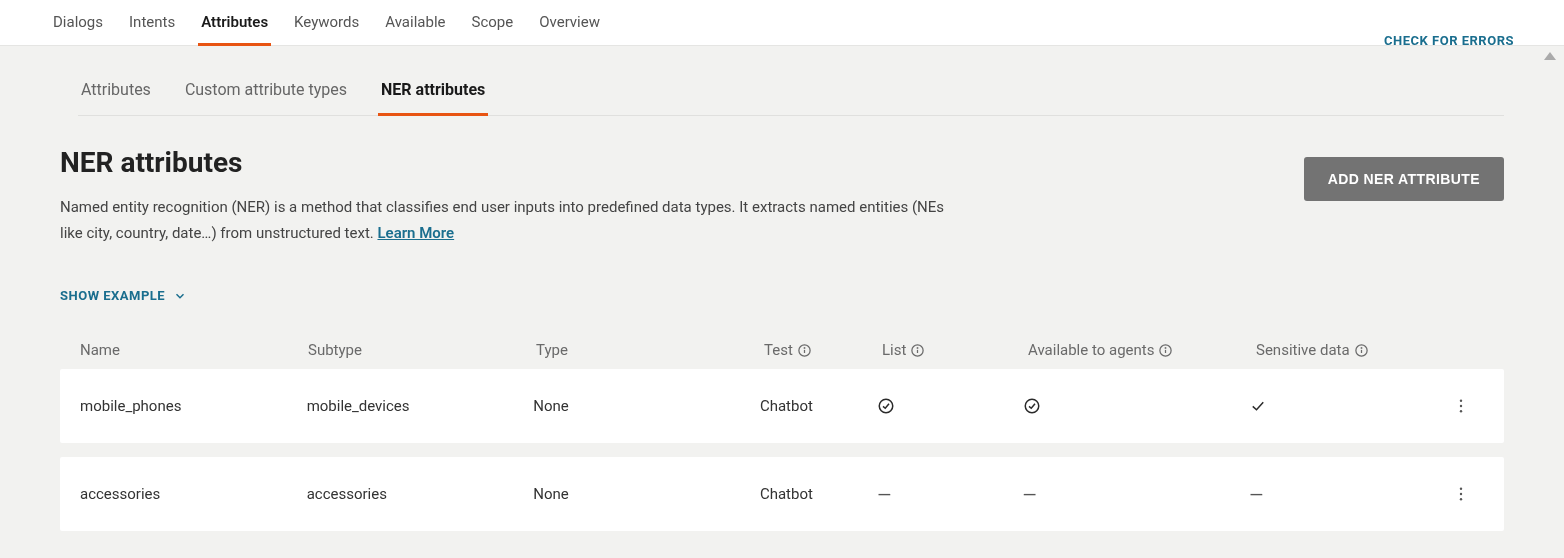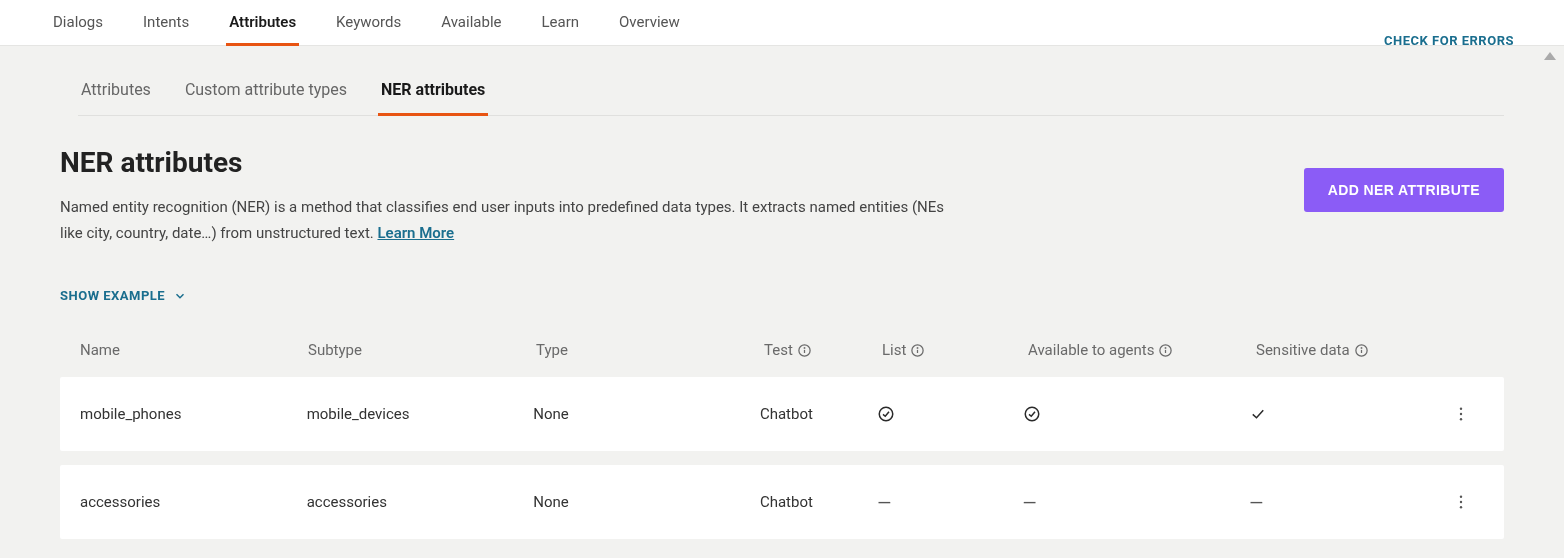--- a/index.html
+++ b/index.html
@@ -1,42 +1,42 @@
 <!DOCTYPE html>
 <html><head>
   <meta charset="utf-8">
   <style>
     * { margin: 0; padding: 0; box-sizing: border-box; }
     body { font-family: -apple-system, BlinkMacSystemFont, 'Segoe UI', Roboto, Helvetica, Arial, sans-serif; background: #f2f2f0; color: #2a2a2a; width: 1564px; }
     
     .top-nav { background: #fff; padding: 0 50px; display: flex; align-items: center; justify-content: space-between; border-bottom: 1px solid #e5e5e3; height: 46px; }
-    .top-nav-tabs { display: flex; gap: 34px; }
+    .top-nav-tabs { display: flex; gap: 20px; }
     .top-nav-tab { font-size: 15px; color: #555; cursor: pointer; padding: 13px 3px 12px; border-bottom: 3px solid transparent; }
     .top-nav-tab.active { color: #1a1a1a; font-weight: 600; border-bottom-color: #e85412; }
     .check-errors { color: #1a6e8e; font-weight: 700; font-size: 13px; letter-spacing: 0.5px; cursor: pointer; margin-top: 36px; }
     
     .content { padding: 26px 60px 40px; position: relative; }
     .corner-caret { position: absolute; right: 8px; top: 6px; width: 0; height: 0; border-left: 6px solid transparent; border-right: 6px solid transparent; border-bottom: 8px solid #aaa; }
     
     .sub-tabs { display: flex; gap: 28px; border-bottom: 1px solid #e0e0de; margin-left: 18px; margin-bottom: 30px; }
     .sub-tab { font-size: 16px; color: #666; cursor: pointer; padding: 8px 3px 14px; border-bottom: 3px solid transparent; margin-bottom: -1px; }
     .sub-tab.active { color: #1a1a1a; font-weight: 700; border-bottom-color: #e85412; }
     
     .page-header { display: flex; justify-content: space-between; align-items: flex-start; margin-bottom: 20px; }
     .page-header-left { max-width: 900px; }
     .page-title { font-size: 28px; font-weight: 700; color: #222; margin-bottom: 16px; }
     .page-desc { font-size: 15px; color: #444; line-height: 1.7; }
     .learn-more { color: #1a6e8e; font-weight: 600; text-decoration: underline; cursor: pointer; text-align: right; }
-    .add-btn { background: #8b5cf6; color: #fff; border: none; padding: 14px 24px; font-size: 14px; font-weight: 700; letter-spacing: 0.4px; cursor: pointer; border-radius: 3px; margin-top: 22px; }
+    .add-btn { background: #737373; color: #fff; border: none; padding: 14px 24px; font-size: 14px; font-weight: 700; letter-spacing: 0.4px; cursor: pointer; border-radius: 3px; margin-top: 11px; }
     
     .show-example { display: inline-flex; align-items: center; gap: 8px; color: #1a6e8e; font-weight: 700; font-size: 13px; letter-spacing: 0.5px; cursor: pointer; margin-top: 22px; margin-bottom: 26px; }
     .chevron-down { width: 14px; height: 14px; }
     
     .table-wrap { }
-    .table-header { display: flex; padding: 12px 20px 18px; }
+    .table-header { display: flex; padding: 12px 20px 10px; }
     .th { font-size: 15px; color: #6a6a6a; display: flex; align-items: center; gap: 4px; }
     .info-icon { width: 15px; height: 15px; display: inline-flex; align-items: center; justify-content: center; }
     
     .col-name { width: 228px; }
     .col-type { width: 228px; }
     .col-subtype { width: 228px; }
     .col-scope { width: 118px; }
     .col-list { width: 114px; }
     .col-agents { width: 228px; margin-left: 32px; }
     .col-sens { width: 200px; }
@@ -55,21 +55,21 @@
 </head>
 <body>
 
 <div class="top-nav">
   <div class="top-nav-tabs">
     <div class="top-nav-tab">Dialogs</div>
     <div class="top-nav-tab">Intents</div>
     <div class="top-nav-tab active">Attributes</div>
     <div class="top-nav-tab">Keywords</div>
     <div class="top-nav-tab">Available</div>
-    <div class="top-nav-tab">Learn</div>
+    <div class="top-nav-tab">Scope</div>
     <div class="top-nav-tab">Overview</div>
   </div>
   <div class="check-errors">CHECK FOR ERRORS</div>
 </div>
 
 <div class="content">
   <div class="corner-caret"></div>
 
   <div class="sub-tabs">
     <div class="sub-tab">Attributes</div>

